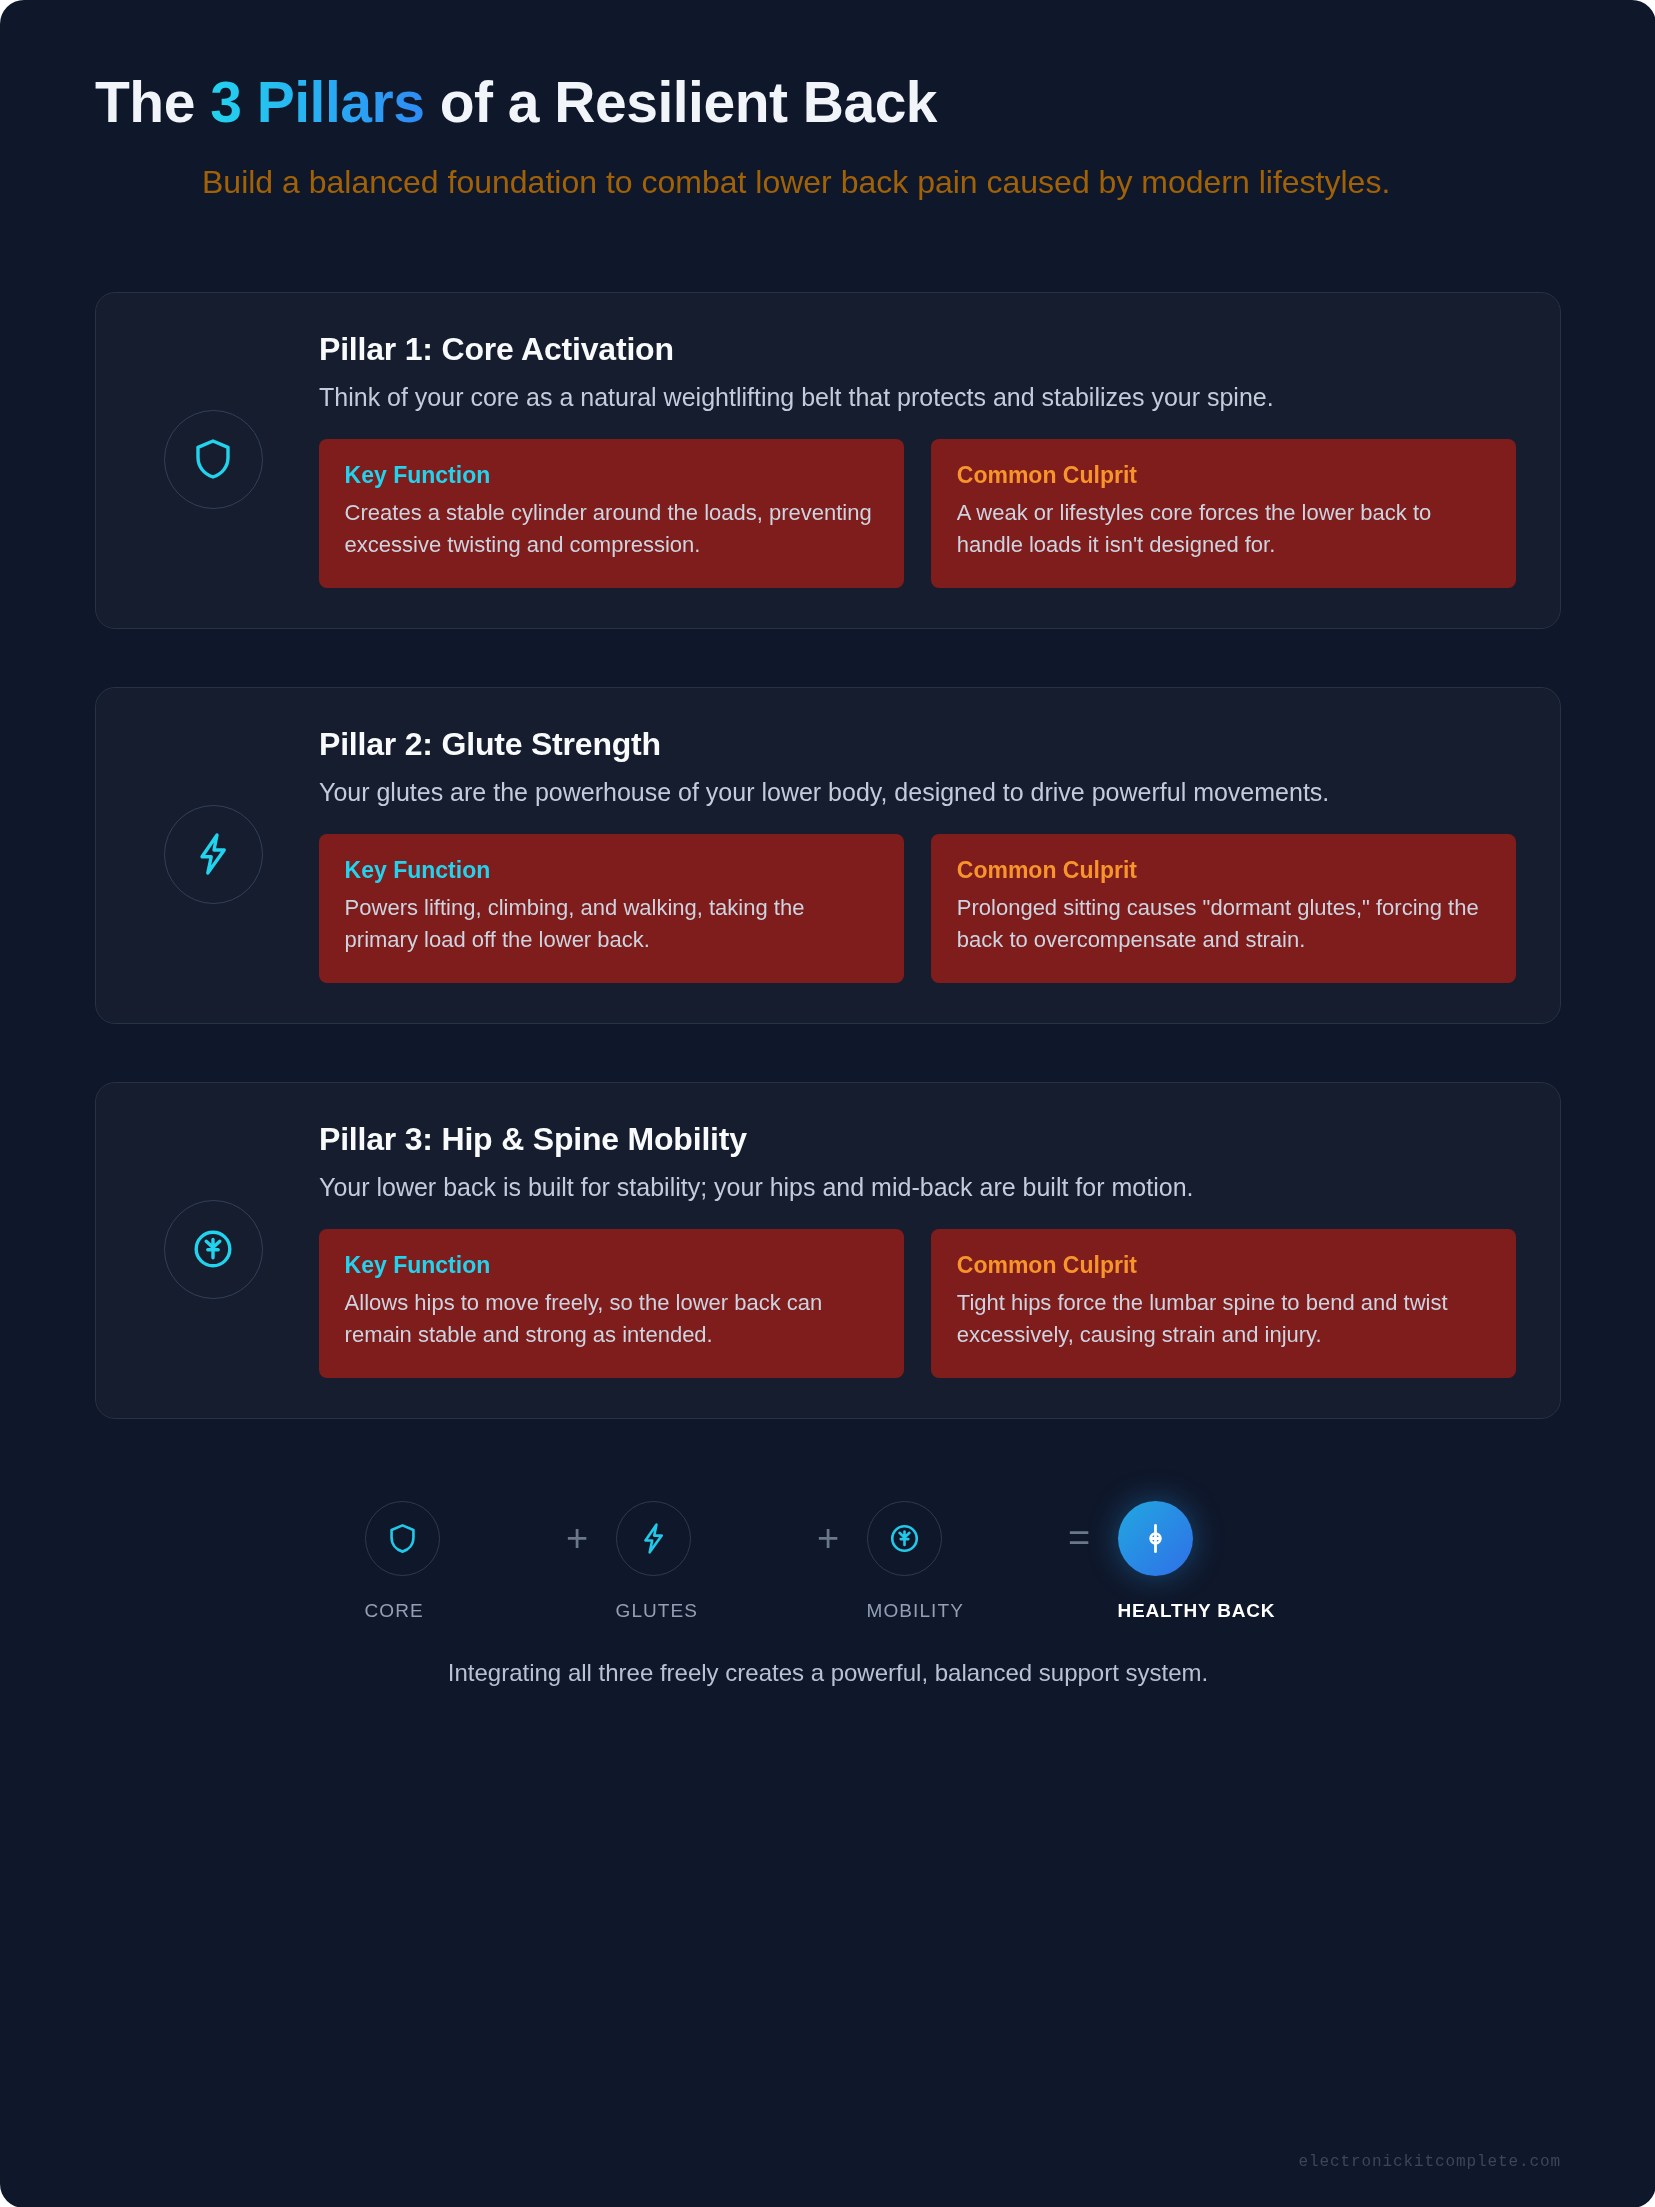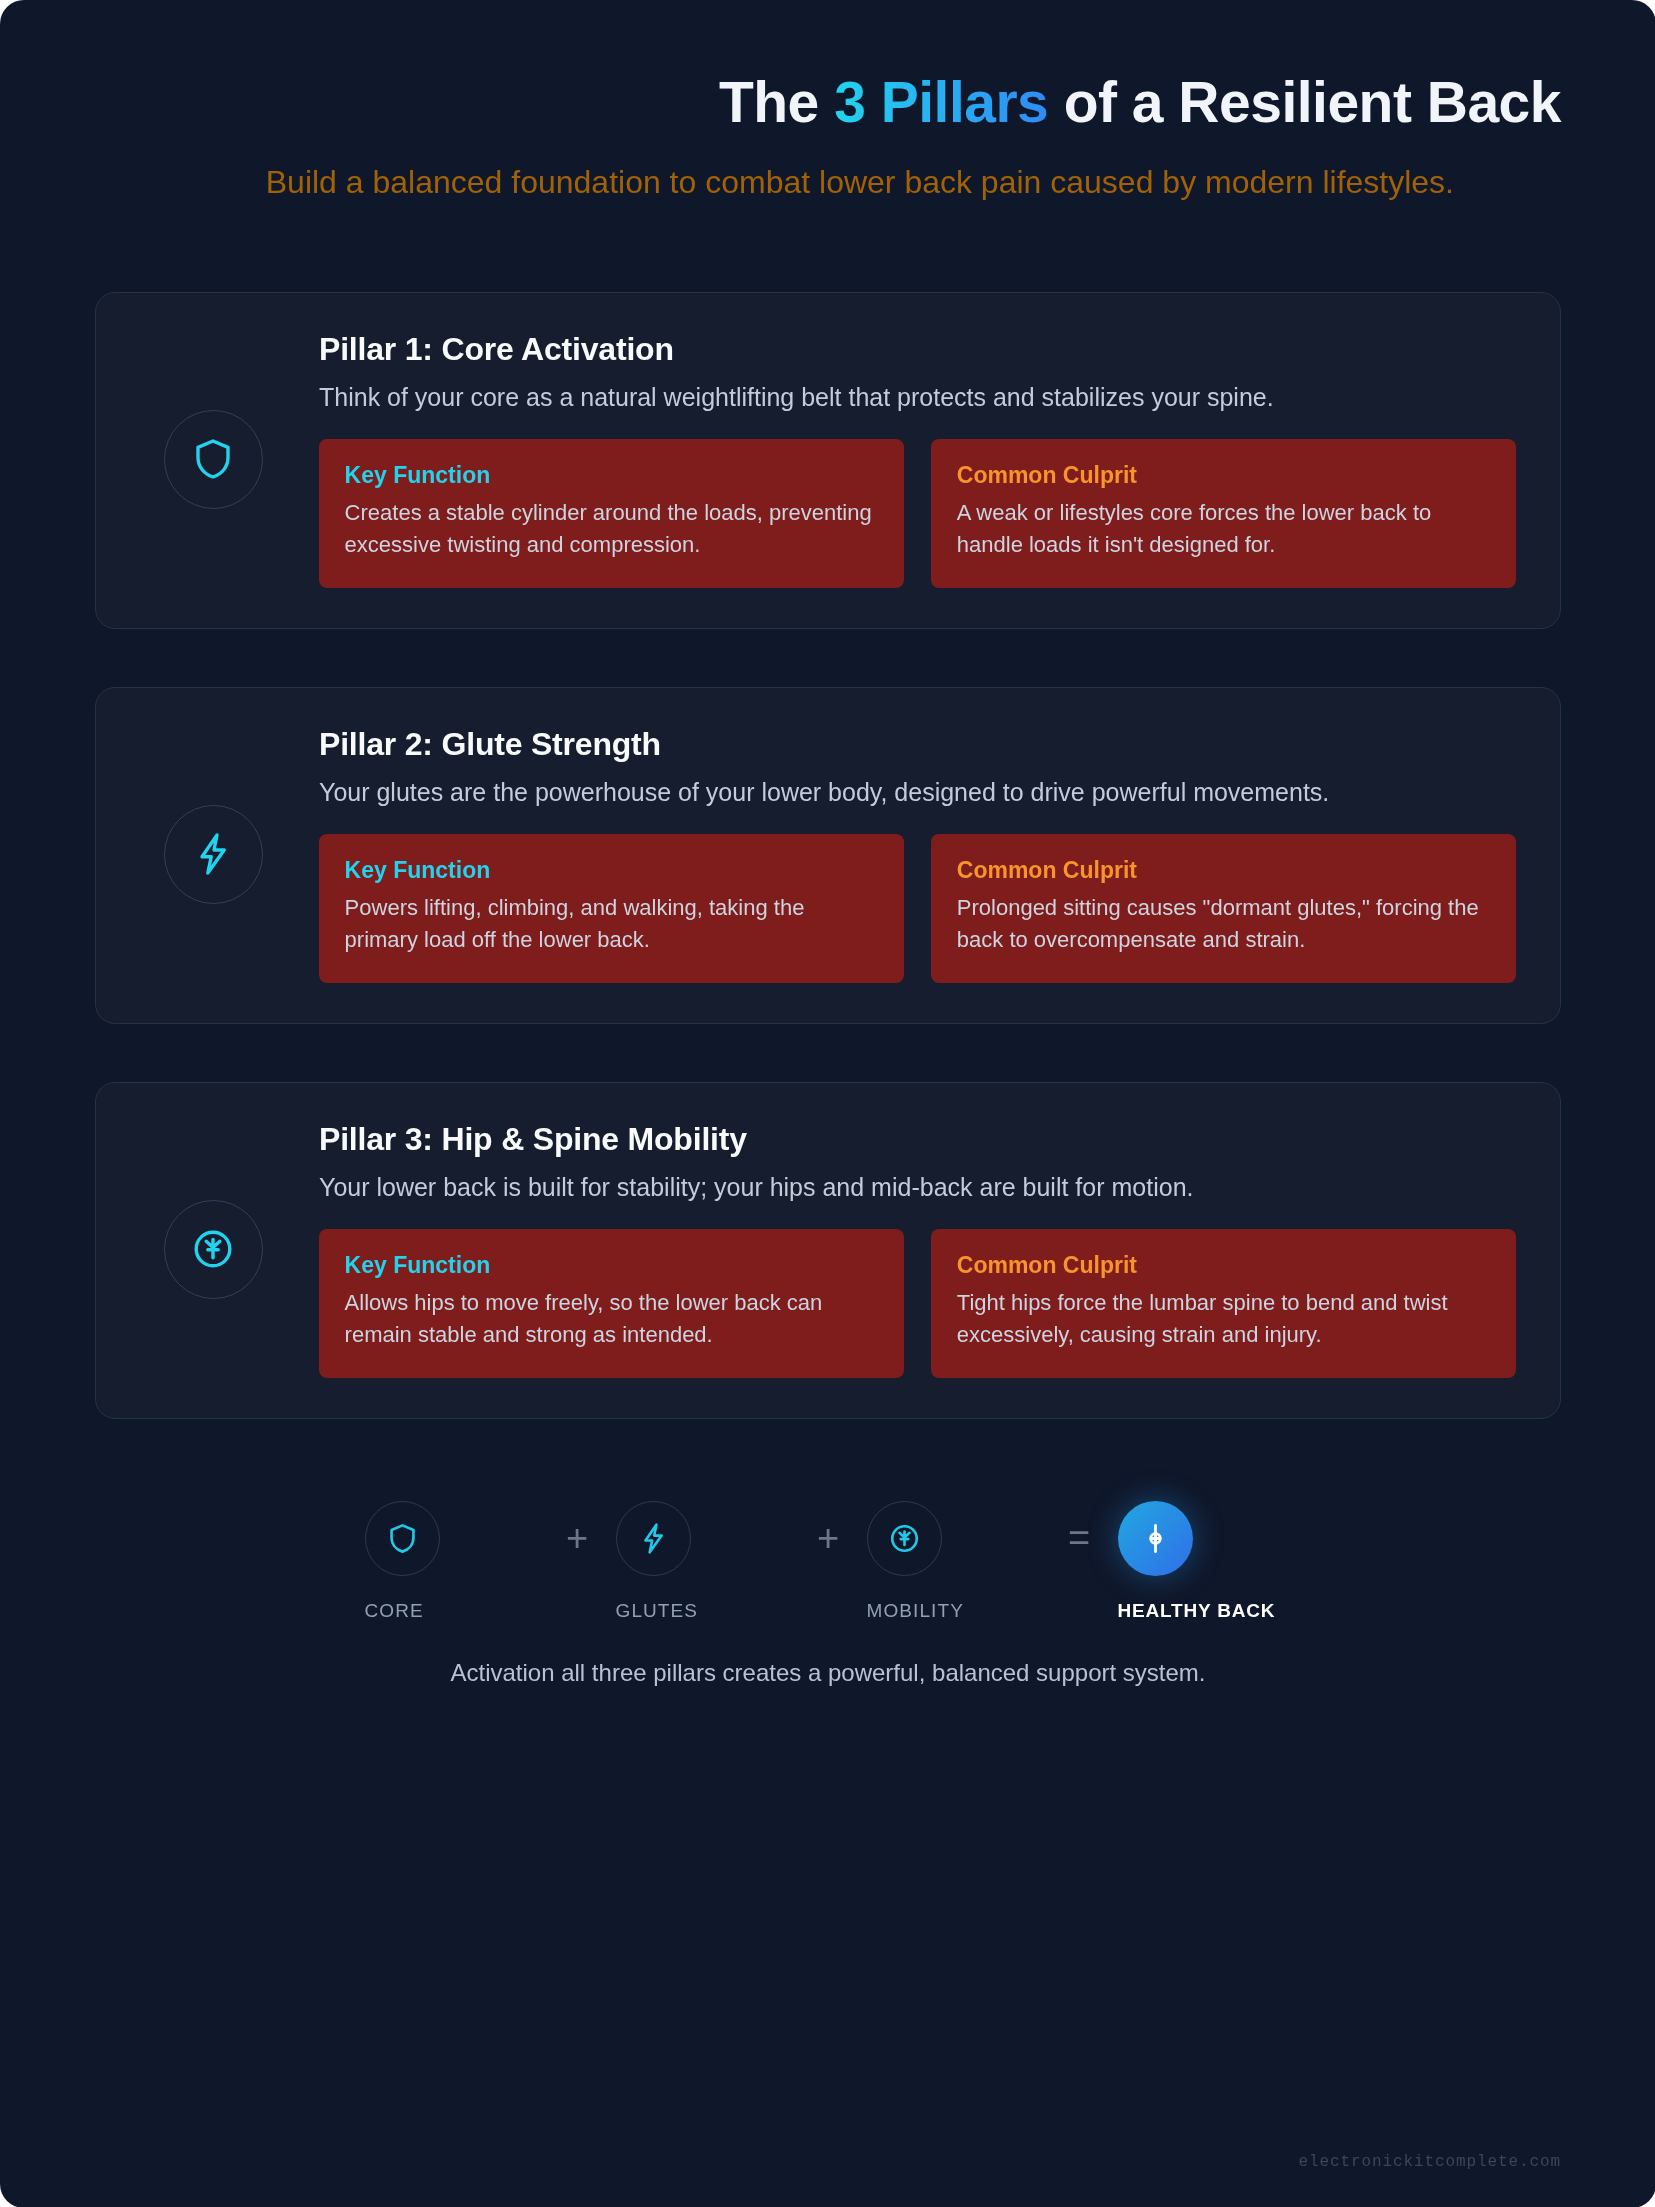--- a/index.html
+++ b/index.html
@@ -15,21 +15,21 @@
     position: relative;
     width: 1656px;
     height: 2208px;
     background: #0f172a;
     border-radius: 24px;
     overflow: hidden;
     padding: 0 95px;
   }
 
   
-  .header { padding-top: 71px; text-align: right; }
+  .header { padding-top: 71px; text-align: left; }
 
   .title {
     font-size: 57px;
     font-weight: 700;
     color: #f1f5f9;
     letter-spacing: -0.5px;
     line-height: 1.12;
   }
   .title .accent {
     background: linear-gradient(90deg, #22d3ee 0%, #2f8bf5 100%);
@@ -300,19 +300,19 @@
               <path d="M12 3v18"></path>
               <circle cx="12" cy="12" r="3.3"></circle>
               <path d="M8.9 12h6.2"></path>
             </svg>
         </div>
         <div class="eq-label strong">HEALTHY BACK</div>
       </div>
 
     </div>
 
-    <div class="summary-caption">Activation all three pillars creates a powerful, balanced support system.</div>
+    <div class="summary-caption">Integrating all three freely creates a powerful, balanced support system.</div>
   </div>
 
   <div class="watermark">electronickitcomplete.com</div>
 
 </div>
 
 
 </body></html>

